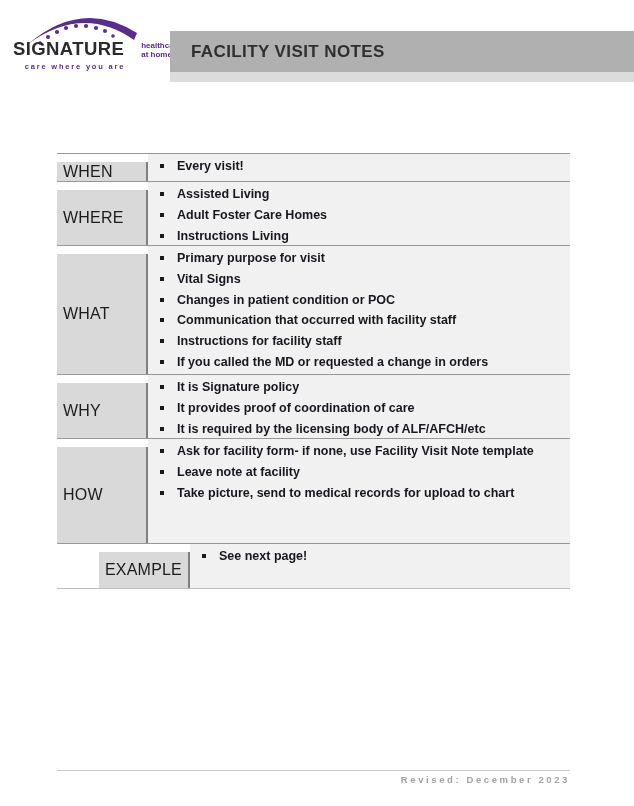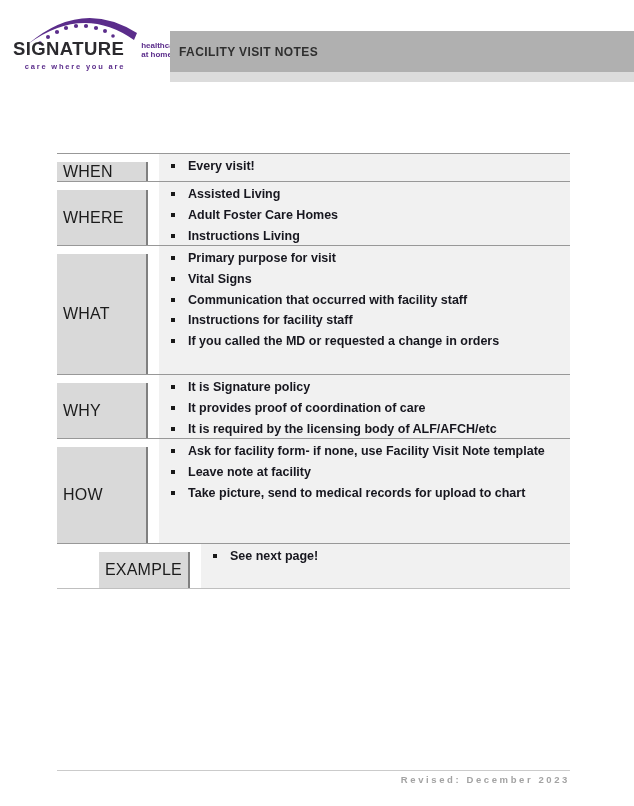--- a/index.html
+++ b/index.html
@@ -22,37 +22,37 @@
     position:absolute; left:0; top:56px; width:130px; text-align:center;
     font-size:7.5px; letter-spacing:1.8px; font-weight:600; color:var(--purple,#5b2d8b);
   }
 
   
   .title-bar {
     position:absolute; left:170px; right:0; top:31px; height:41px;
     background:var(--bar,#b0b0b0); display:flex; align-items:center;
   }
   .title-bar .title {
-    padding-left:9px; font-size:12px; font-weight:600; letter-spacing:0.4px; color:#2f2f2f;
+    padding-left:21px; font-size:17px; font-weight:600; letter-spacing:0.4px; color:#2f2f2f;
   }
   .title-strip { position:absolute; left:170px; right:0; top:72px; height:10px; background:var(--strip,#dcdcdc); }
 
   
   .vtable { position:absolute; left:57px; top:153px; width:513px; border-top:1px solid #989898; }
   .vrow { display:flex; border-bottom:1px solid #989898; box-sizing:border-box; }
   .vrow.last { border-bottom:1px solid #bfbfbf;padding-left:42px; }
   .r0 { height:28px; } .r1 { height:64px; } .r2 { height:129px; }
   .r3 { height:64px; } .r4 { height:105px; } .r5 { height:45px; }
   .vlabel {
     width:91px; flex:none; box-sizing:border-box; background:var(--labelbg,#d9d9d9);
     border-right:2px solid #808080; display:flex; align-items:center;
     padding-left:6px; font-size:16px; color:#1c1c1c; letter-spacing:0.2px;margin-top:8px;
   }
   .vcontent {
-    flex:1; background:var(--cellbg,#f1f1f1); padding:2px 24px 0 10px; overflow:hidden;margin-left:11px;
+    flex:1; background:var(--cellbg,#f1f1f1); padding:2px 24px 0 10px; overflow:hidden;
   }
   .vitem { display:flex; align-items:flex-start; }
   .sq { width:4px; height:4px; background:#1a1a1a; margin:8px 13px 0 2px; flex:none; }
   .vitem .txt {
     font-size:12.5px; line-height:20.8px; font-weight:600; color:#17171f; max-width:368px;
   }
 
   
   .footer-line { position:absolute; left:57px; right:64px; top:770px; border-top:1px solid #cbcbcb; }
   .footer-text {
@@ -127,20 +127,24 @@
         <div class="vitem">
             <span class="sq"></span>
             <span class="txt">Primary purpose for visit</span>
           </div>
         <div class="vitem">
             <span class="sq"></span>
             <span class="txt">Vital Signs</span>
           </div>
         <div class="vitem">
             <span class="sq"></span>
+            <span class="txt">Changes in patient condition or POC</span>
+          </div>
+        <div class="vitem">
+            <span class="sq"></span>
             <span class="txt">Communication that occurred with facility staff</span>
           </div>
         <div class="vitem">
             <span class="sq"></span>
             <span class="txt">Instructions for facility staff</span>
           </div>
         <div class="vitem">
             <span class="sq"></span>
             <span class="txt">If you called the MD or requested a change in orders</span>
           </div>

